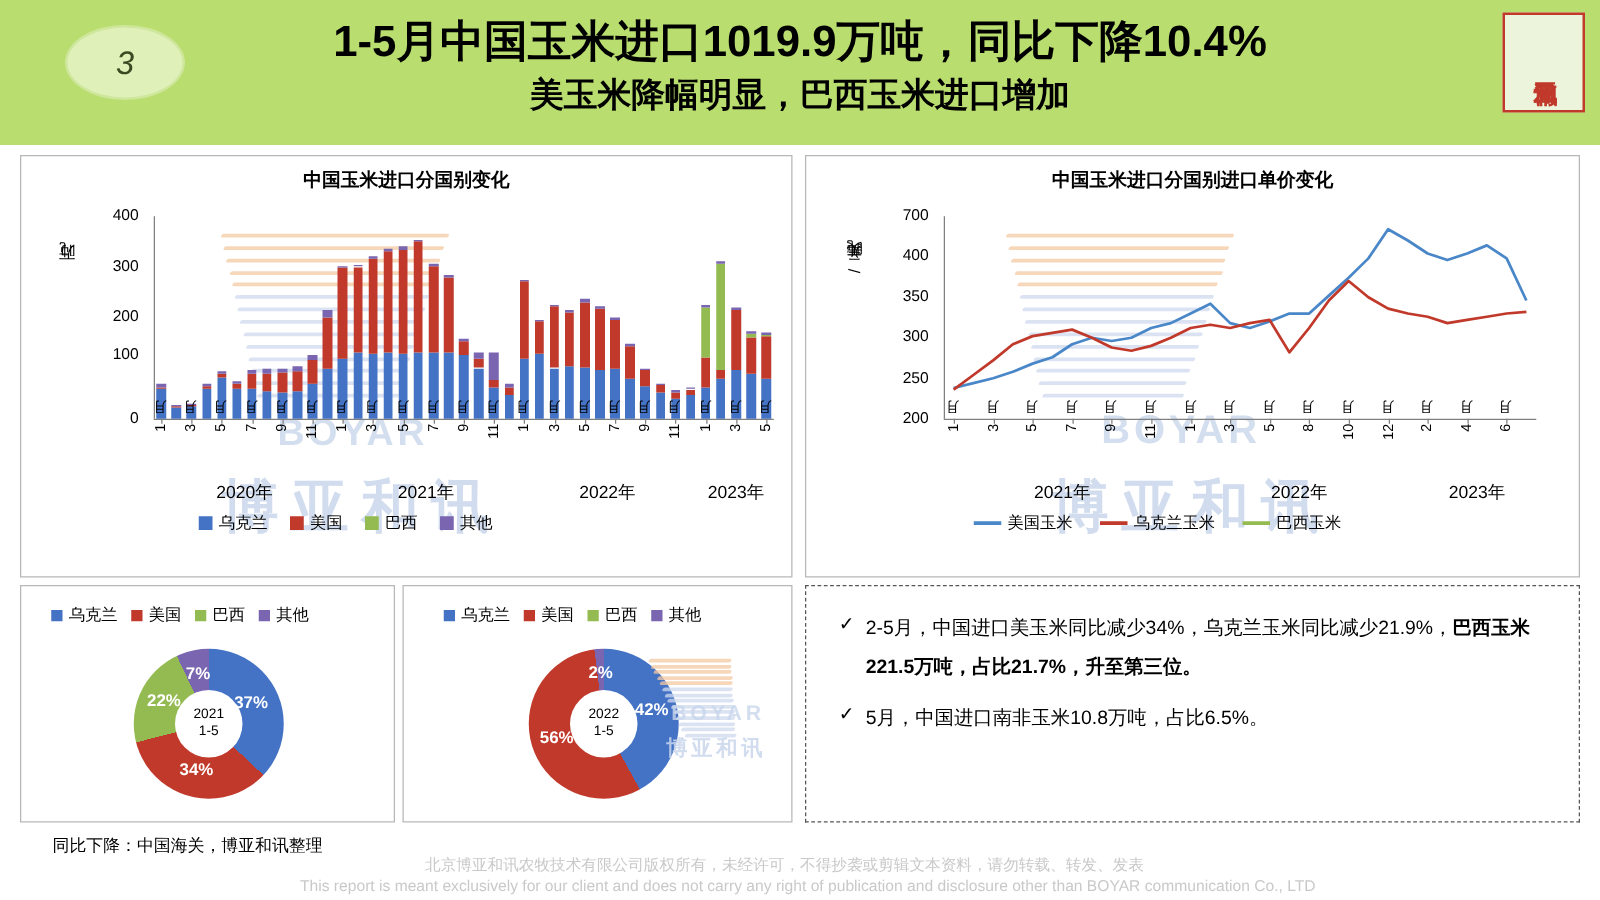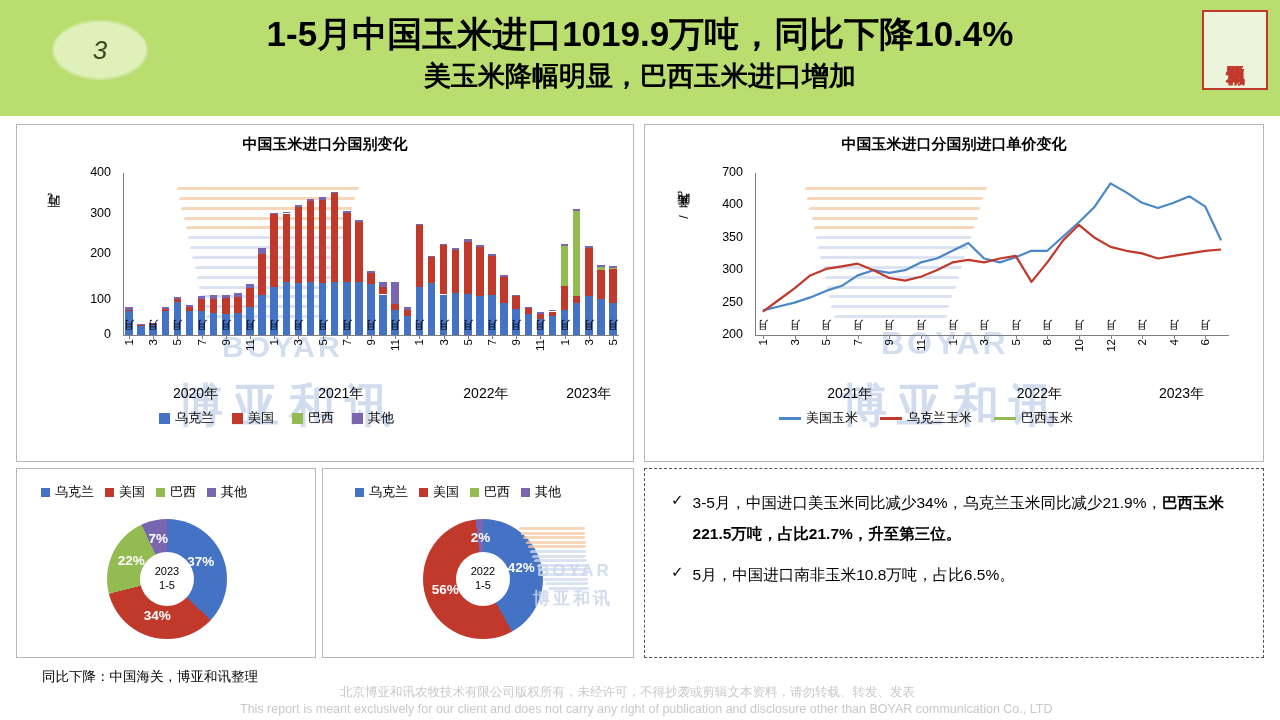--- a/index.html
+++ b/index.html
@@ -145,21 +145,21 @@
         <div style="position:absolute;left:17.6px;top:78.85714285714286px;width:139.26000000000002px;height:3px;border-radius:2px;background:#cfdaef;opacity:.75;transform:skewX(-22deg);"></div>
         <div style="position:absolute;left:19.8px;top:88.71428571428571px;width:133.98000000000002px;height:3px;border-radius:2px;background:#cfdaef;opacity:.75;transform:skewX(-22deg);"></div>
         <div style="position:absolute;left:22px;top:98.57142857142857px;width:128.70000000000002px;height:3px;border-radius:2px;background:#cfdaef;opacity:.75;transform:skewX(-22deg);"></div>
         <div style="position:absolute;left:24.200000000000003px;top:108.42857142857143px;width:123.42000000000002px;height:3px;border-radius:2px;background:#cfdaef;opacity:.75;transform:skewX(-22deg);"></div>
         <div style="position:absolute;left:26.400000000000002px;top:118.28571428571428px;width:118.14000000000003px;height:3px;border-radius:2px;background:#cfdaef;opacity:.75;transform:skewX(-22deg);"></div>
         <div style="position:absolute;left:28.6px;top:128.14285714285714px;width:112.86000000000003px;height:3px;border-radius:2px;background:#cfdaef;opacity:.75;transform:skewX(-22deg);"></div>
       </div>
       <div class="wm" style="left:160px;top:250px;font-size:46px;letter-spacing:10px;opacity:.85;">博亚和讯</div>
       <div class="wm" style="left:205px;top:205px;font-size:30px;letter-spacing:3px;opacity:.8;">BOYAR</div>
       <div class="ytick" style="left:60px;top:202px;">0</div>
-      <div class="ytick" style="left:60px;top:167px;">100</div>
+      <div class="ytick" style="left:60px;top:151px;">100</div>
       <div class="ytick" style="left:60px;top:121px;">200</div>
       <div class="ytick" style="left:60px;top:80.5px;">300</div>
       <div class="ytick" style="left:60px;top:40px;">400</div>
       <div class="axisline" style="left:106px;top:48px;width:1px;height:162px;"></div>
       <div class="axisline" style="left:106px;top:210px;width:496px;height:1px;"></div>
       <div class="axis-label-y" style="left:28px;top:92px;">万吨</div>
       <div class="bar" style="left:108.29853658536585px;top:185.7px;width:7.500487804878048px;height:24.3px;background:#4472c4;"></div>
       <div class="bar" style="left:108.29853658536585px;top:184.89px;width:7.500487804878048px;height:0.81px;background:#c0392b;"></div>
       <div class="bar" style="left:108.29853658536585px;top:182.46px;width:7.500487804878048px;height:2.4299999999999997px;background:#7a66b0;"></div>
       <div class="bar" style="left:120.3960975609756px;top:201.09px;width:7.500487804878048px;height:8.91px;background:#4472c4;"></div>
@@ -453,21 +453,21 @@
           <span class="sw" style="background:#94bb52;width:9px;height:9px;"></span>
           <span>巴西</span>
         </div>
         <div class="legend-item">
           <span class="sw" style="background:#7a66b0;width:9px;height:9px;"></span>
           <span>其他</span>
         </div>
       </div>
       <div class="donut" style="left:90px;top:50px;width:120px;height:120px;background:conic-gradient(from 0deg, #4472c4 0deg 133.2deg,#c0392b 133.2deg 255.6deg,#94bb52 255.6deg 334.8deg,#7a66b0 334.8deg 360deg);"></div>
       <div class="donut-hole" style="left:123px;top:83px;width:54px;height:54px;">
-        <div>2023</div>
+        <div>2021</div>
         <div>1-5</div>
       </div>
       <div class="pct" style="left:170.34308317708565px;top:85.27294353086269px;width:32px;text-align:left;">37%</div>
       <div class="pct" style="left:124.15188046827174px;top:139.35589318069378px;width:32px;text-align:center;">34%</div>
       <div class="pct" style="left:98.16884872234561px;top:84.13914005402313px;width:32px;text-align:center;">22%</div>
       <div class="pct" style="left:125.36152764069689px;top:62.35369622722561px;width:32px;text-align:center;">7%</div>
     </div>
 </div>
 
 <div class="panel" id="panel-bl2">
@@ -516,21 +516,21 @@
       </div>
       <div class="wm" style="left:210px;top:118px;font-size:17px;letter-spacing:3px;opacity:.85;">博亚和讯</div>
       <div class="wm" style="left:214px;top:92px;font-size:17px;letter-spacing:3px;opacity:.8;">BOYAR</div>
     </div>
 </div>
 
 <div class="panel" id="panel-br">
   <div id="bullets" style="padding:18px 22px 0 26px;">
       <div class="bullet-row" style="margin-bottom:10px;">
         <div class="check">✓</div>
-        <div class="bullet-text"><span>3-5月，中国进口美玉米同比减少34%，乌克兰玉米同比减少21.9%，</span><b>巴西玉米221.5万吨，占比21.7%，升至第三位。</b></div>
+        <div class="bullet-text"><span>2-5月，中国进口美玉米同比减少34%，乌克兰玉米同比减少21.9%，</span><b>巴西玉米221.5万吨，占比21.7%，升至第三位。</b></div>
       </div>
       <div class="bullet-row" style="margin-bottom:0px;">
         <div class="check">✓</div>
         <div class="bullet-text"><span>5月，中国进口南非玉米10.8万吨，占比6.5%。</span></div>
       </div>
     </div>
 </div>
 
 <div class="source">同比下降：中国海关，博亚和讯整理</div>
 <div class="disclaimer1">北京博亚和讯农牧技术有限公司版权所有，未经许可，不得抄袭或剪辑文本资料，请勿转载、转发、发表</div>

